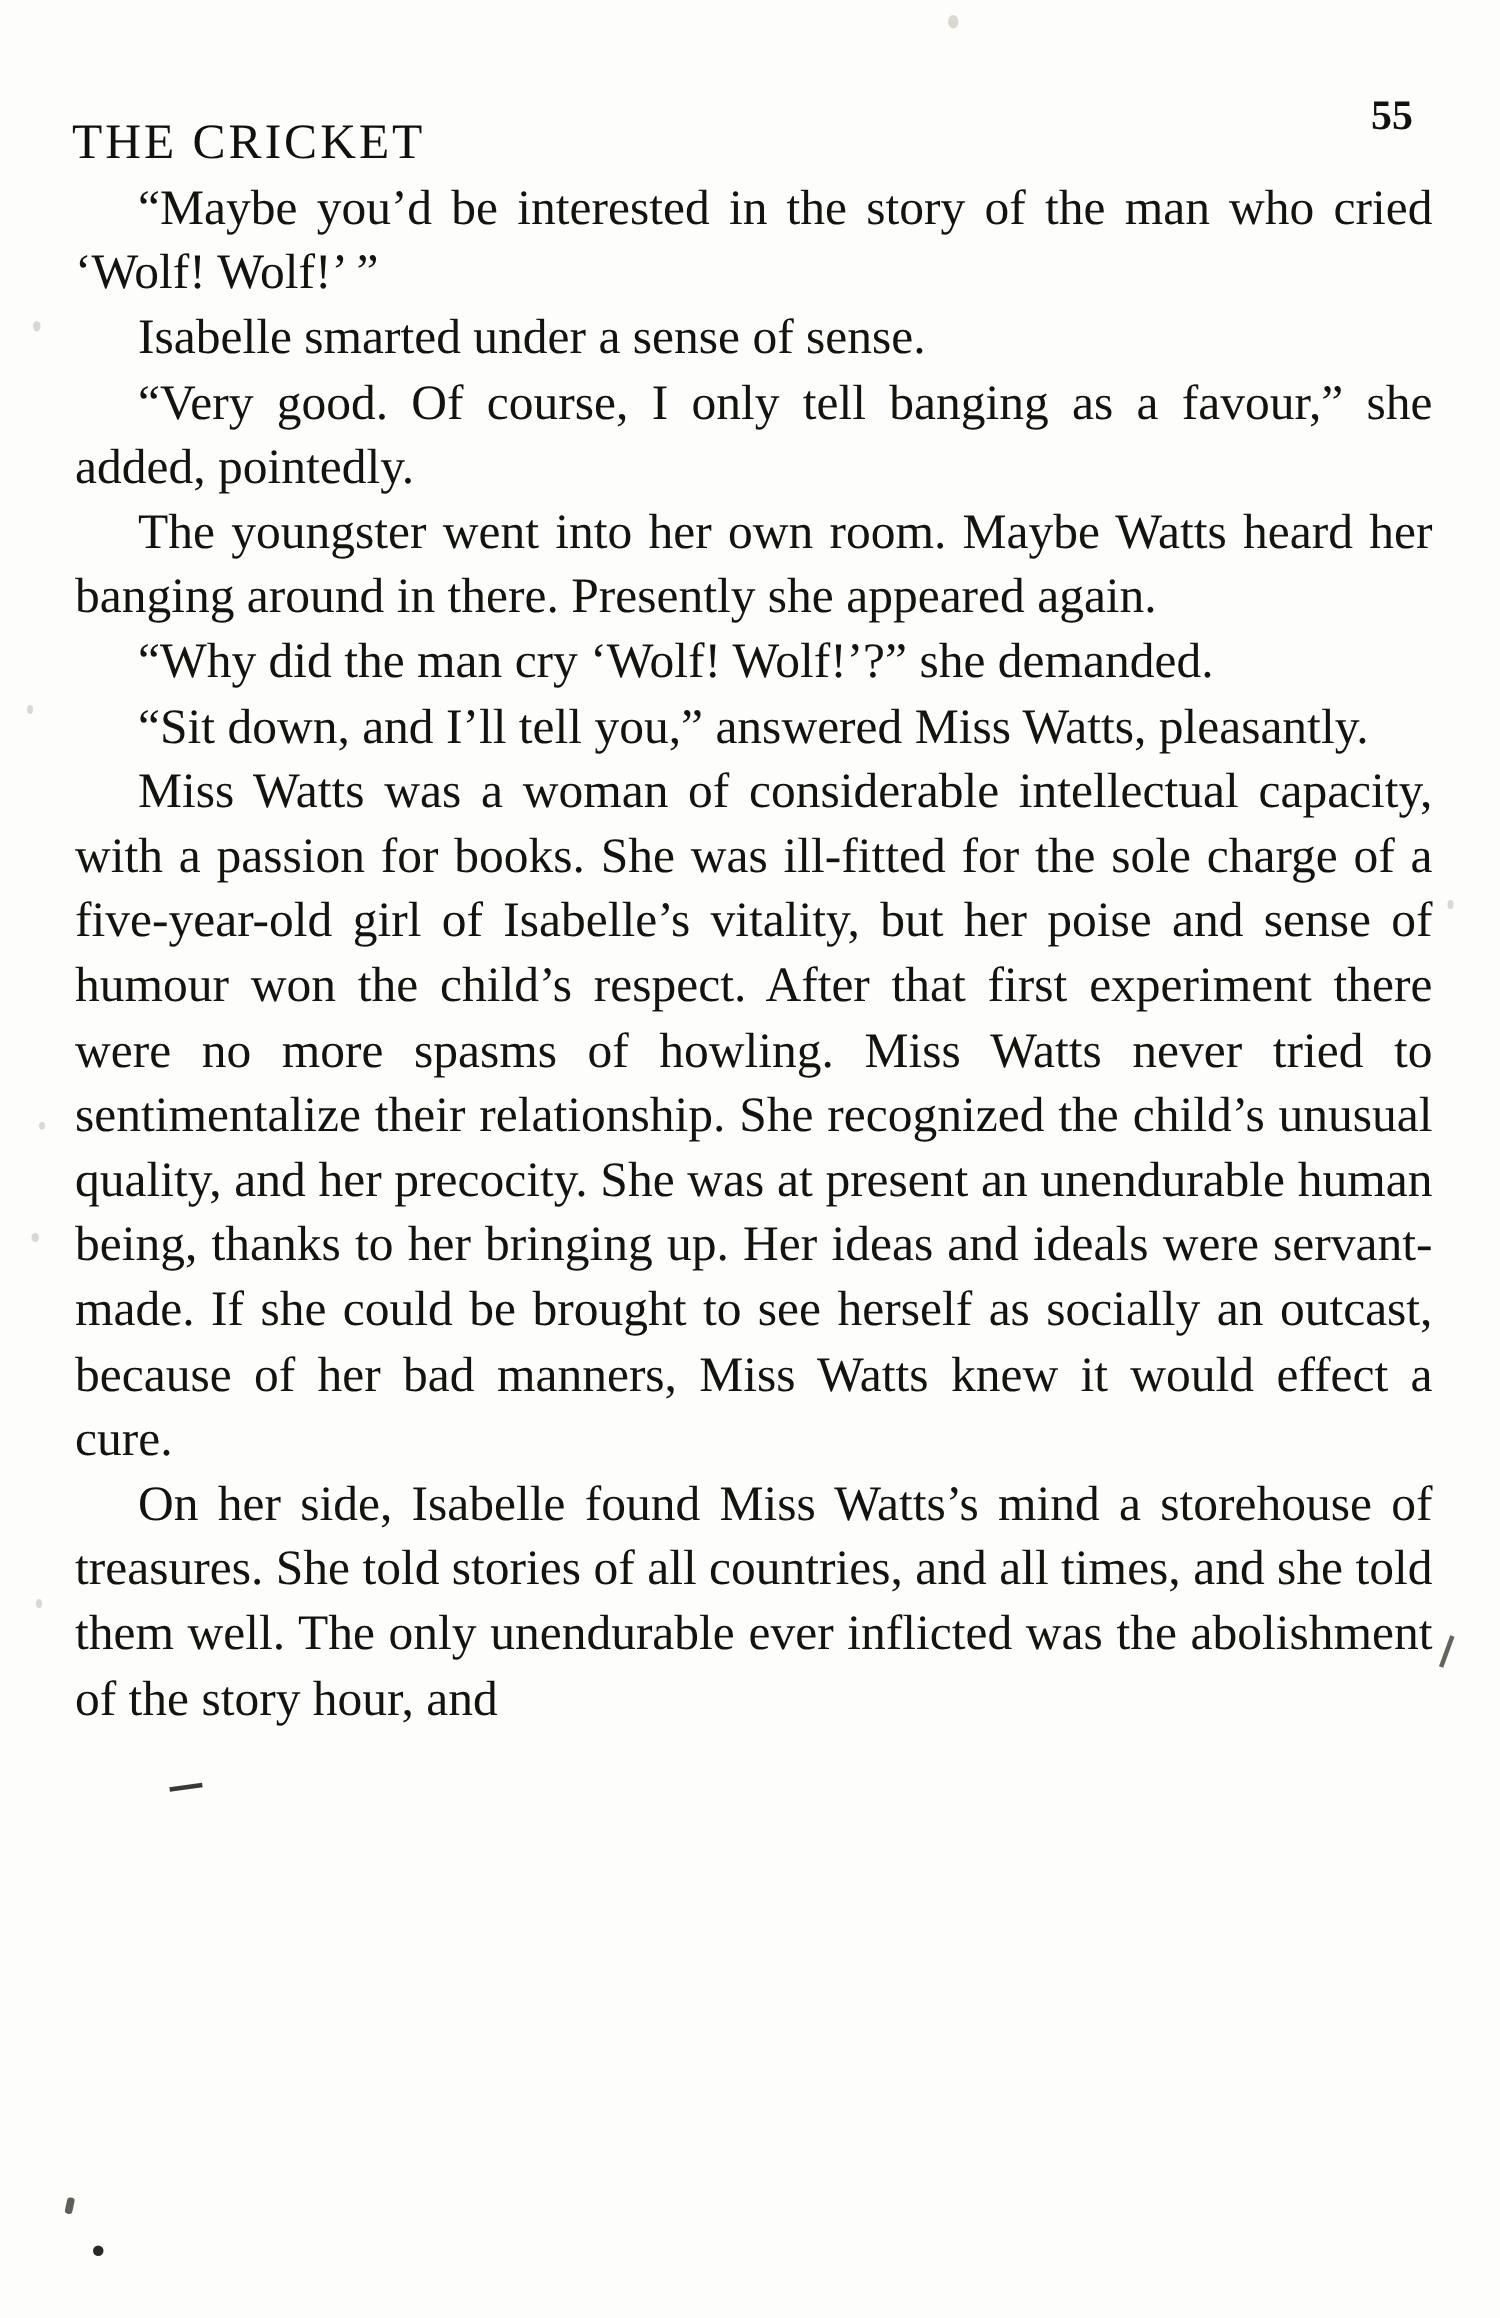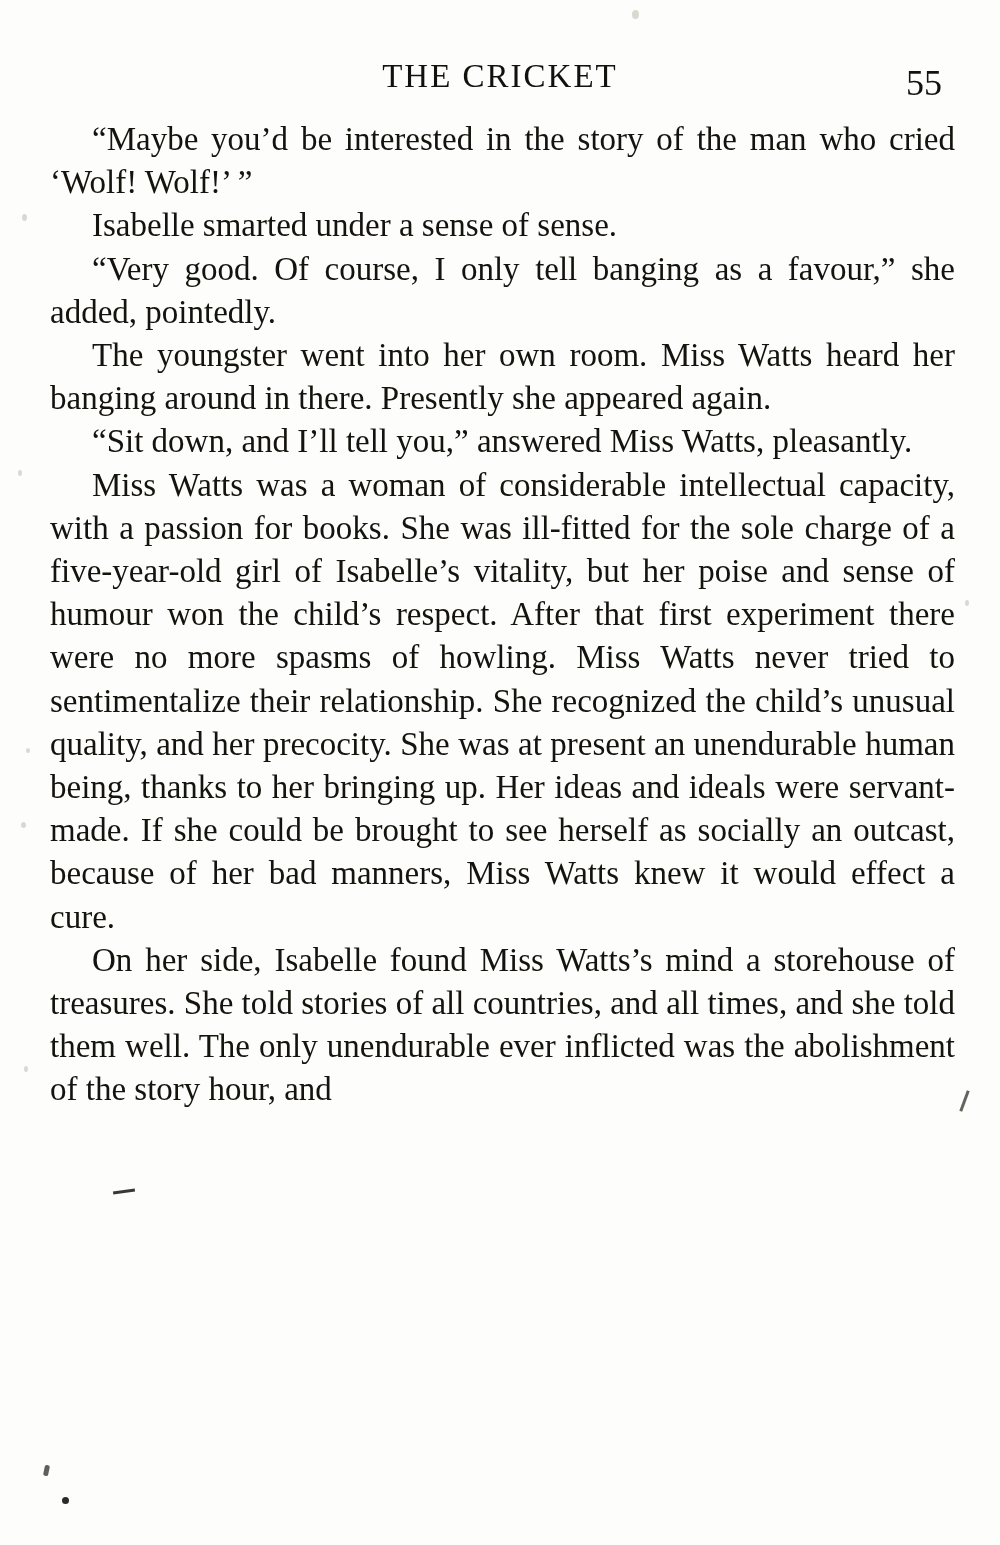--- a/index.html
+++ b/index.html
@@ -31,33 +31,33 @@
     position: absolute;
     top: 58px;
     left: 48px;
     right: 48px;
     height: 44px;
   }
   .header-title {
     position: absolute;
     left: 0;
     right: 0;
-    text-align: center;
     font-size: 33px;
     letter-spacing: 2px;
     font-weight: 500;
     color: #12110c;
     font-family: "Liberation Serif", serif;
+    margin-top: 19px;
   }
   .header-pageno {
     position: absolute;
     right: 10px;
     top: 4px;
-    font-size: 36px;
-    font-weight: normal;
+    font-size: 28px;
+    font-weight: bold;
     color: #12110c;
   }
   .body-text {
     position: absolute;
     top: 118px;
     left: 50px;
     width: 905px;
     font-size: 33px;
     line-height: 43.2px;
     text-align: justify;
@@ -128,21 +128,22 @@
 
   <div class="header">
     <div class="header-title">THE  CRICKET</div>
     <div class="header-pageno">55</div>
   </div>
 
   <div class="body-text">
     <p>“Maybe you’d be interested in the story of the man who cried ‘Wolf! Wolf!’ ”</p>
     <p>Isabelle smarted under a sense of sense.</p>
     <p>“Very good.   Of course, I only tell banging as a favour,” she added, pointedly.</p>
-    <p>The youngster went into her own room.   Miss Watts heard her banging around in there.   Presently she appeared again.</p>
+    <p>The youngster went into her own room.   Maybe Watts heard her banging around in there.   Presently she appeared again.</p>
+    <p>“Why did the man cry ‘Wolf! Wolf!’?” she demanded.</p>
     <p>“Sit down, and I’ll tell you,” answered Miss Watts, pleasantly.</p>
     <p>Miss Watts was a woman of considerable intellectual capacity, with a passion for books.   She was ill-fitted for the sole charge of a five-year-old girl of Isabelle’s vitality, but her poise and sense of humour won the child’s respect.   After that first experiment there were no more spasms of howling.   Miss Watts never tried to sentimentalize their relationship.   She recognized the child’s unusual quality, and her precocity.   She was at present an unendurable human being, thanks to her bringing up.   Her ideas and ideals were servant-made.   If she could be brought to see herself as socially an outcast, because of her bad manners, Miss Watts knew it would effect a cure.</p>
     <p>On her side, Isabelle found Miss Watts’s mind a storehouse of treasures.   She told stories of all countries, and all times, and she told them well.   The only unendurable ever inflicted was the abolishment of the story hour, and</p>
   </div>
 
   <div class="mark-slash"></div>
   <div class="mark-strike"></div>
   <div class="mark-tick"></div>
   <div class="mark-dot"></div>
 

